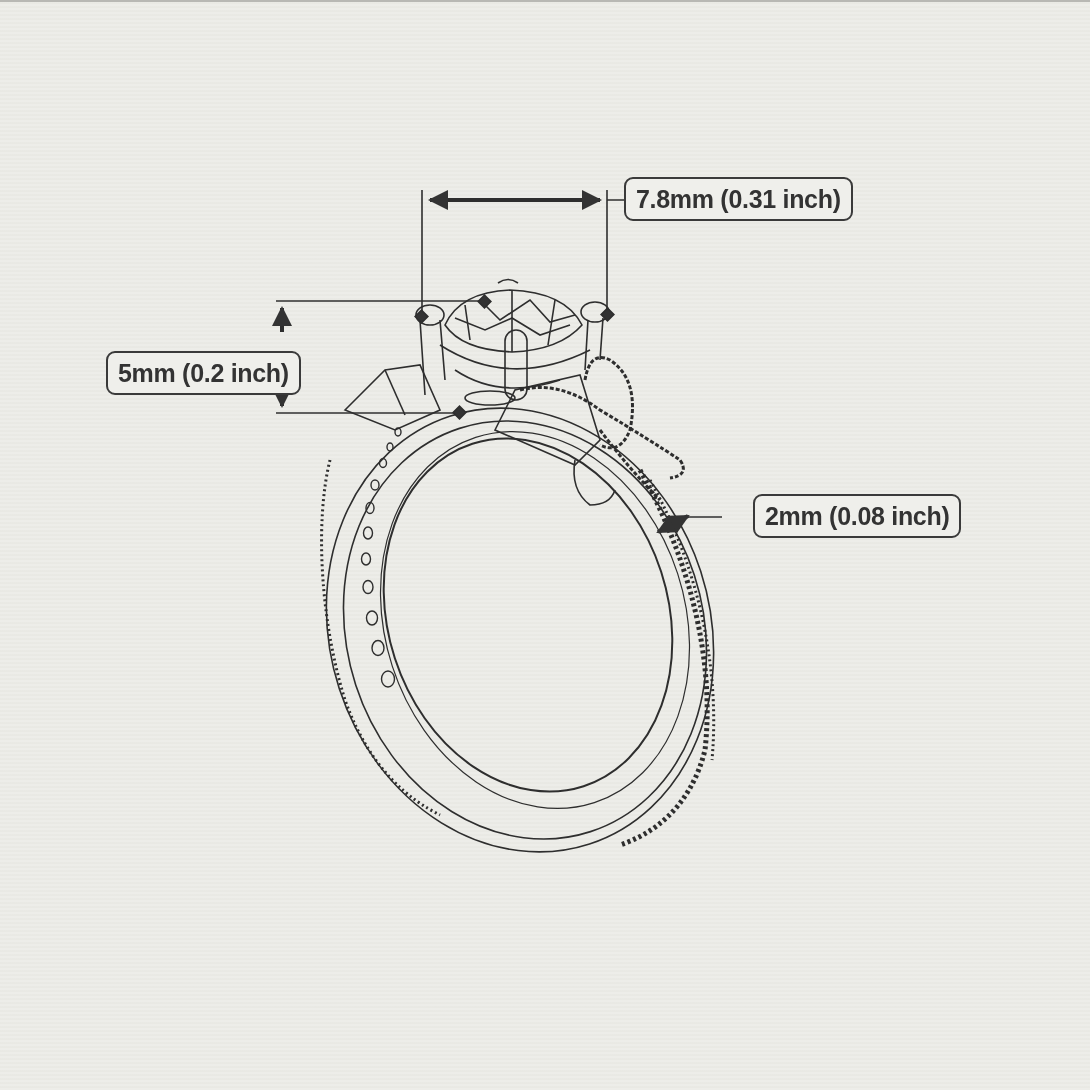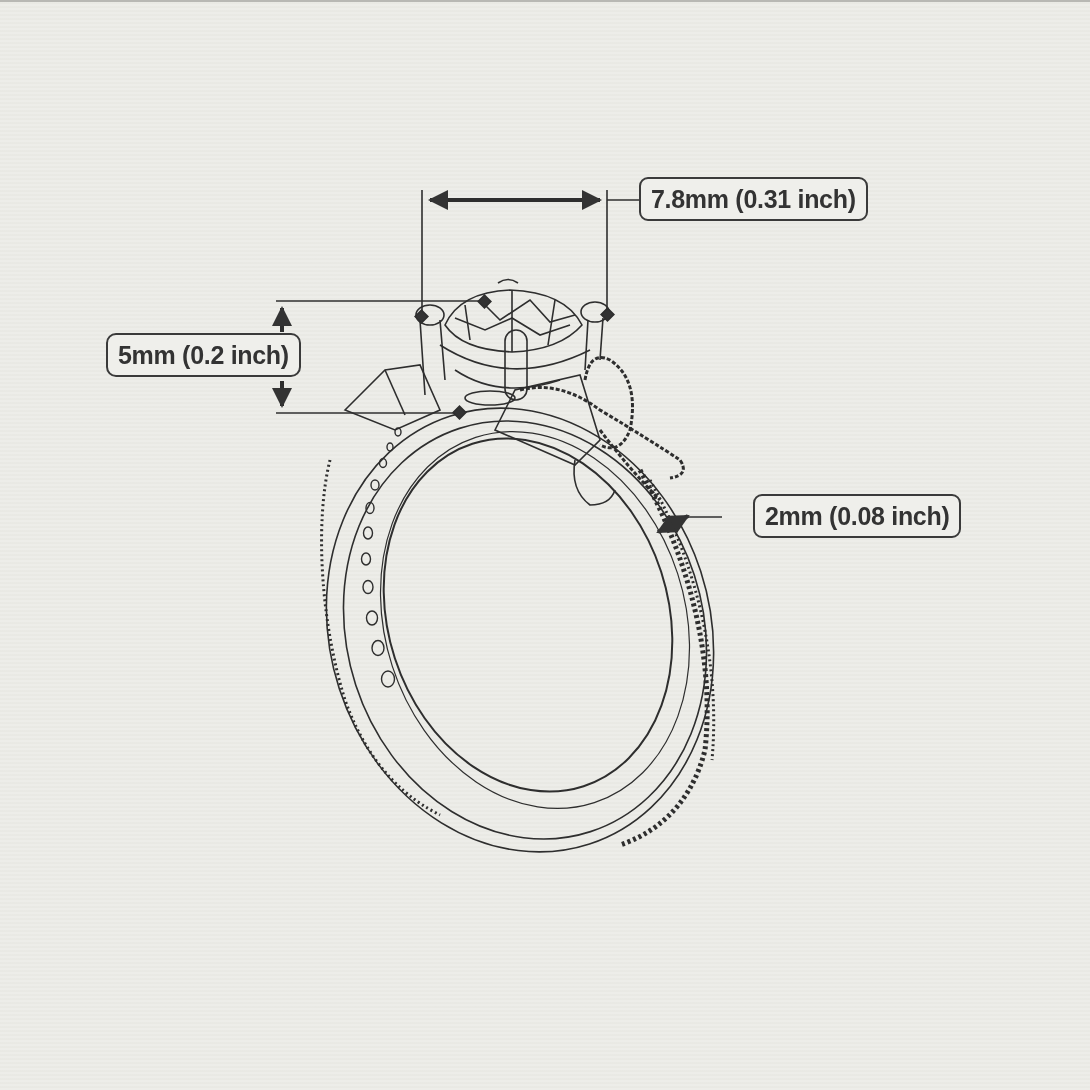--- a/index.html
+++ b/index.html
@@ -135,16 +135,16 @@
 
       <g>
         <rect x="417" y="312" width="9" height="9" transform="rotate(45 421.5 316.5)"></rect>
         <rect x="603" y="310" width="9" height="9" transform="rotate(45 607.5 314.5)"></rect>
         <rect x="480" y="297" width="9" height="9" transform="rotate(45 484.5 301.5)"></rect>
         <rect x="455" y="408" width="9" height="9" transform="rotate(45 459.5 412.5)"></rect>
       </g>
     </g>
   </svg>
 
-  <div class="label" style="left:639px; top:177px;">7.8mm (0.31 inch)</div>
-  <div class="label" style="left:106px; top:333px;border-radius:10px;">5mm (0.2 inch)</div>
+  <div class="label" style="left:624px; top:177px;">7.8mm (0.31 inch)</div>
+  <div class="label" style="left:106px; top:351px;">5mm (0.2 inch)</div>
   <div class="label" style="left:722px; top:494px;margin-left:31px;">2mm (0.08 inch)</div>
 </div>
 
 </body></html>

